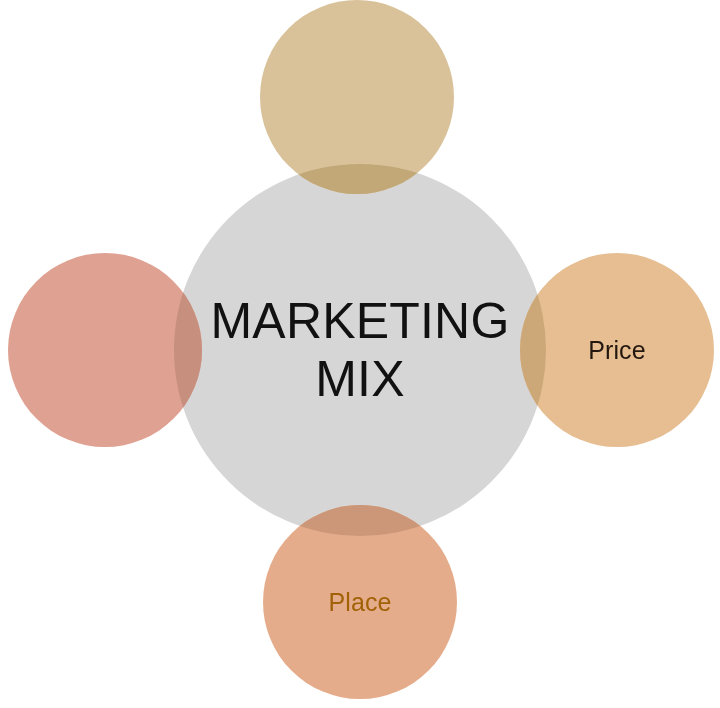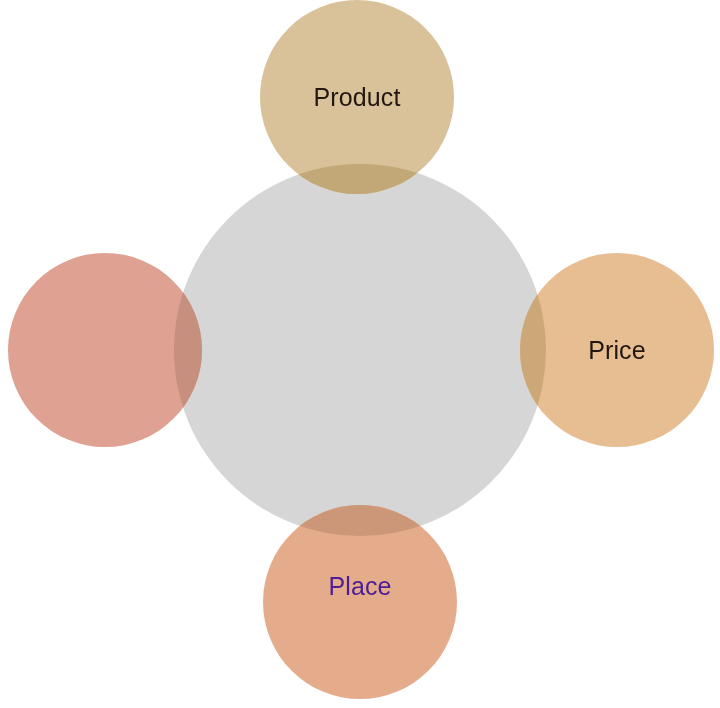--- a/index.html
+++ b/index.html
@@ -92,22 +92,23 @@
 
     <g clip-path="url(#clip-center)">
       <circle id="x-product" cx="357" cy="97" r="97" fill="#C2A877"></circle>
       <circle id="x-price" cx="617" cy="350" r="97" fill="#CCA878"></circle>
       <circle id="x-place" cx="360" cy="602" r="97" fill="#CC9778"></circle>
       <circle id="x-promotion" cx="105" cy="350" r="97" fill="#C78F7E"></circle>
     </g>
   </svg>
 
   <div class="label-layer">
+    <div class="node-label center-label" id="lbl-center" style="left: 360px; top: 350px; color: rgb(17, 17, 17);">MARKETING
+MIX</div>
 
-    <div class="node-label satellite-label" id="lbl-product" style="left: 357px; top: 97px; color: rgb(35, 23, 16);">Product</div>
 
     <div class="node-label satellite-label" id="lbl-price" style="left: 617px; top: 350px; color: rgb(35, 23, 16);">Price</div>
 
-    <div class="node-label satellite-label" id="lbl-place" style="left: 360px; top: 586px; color: #4c1d95;">Place</div>
+    <div class="node-label satellite-label" id="lbl-place" style="left: 360px; top: 602px; color: #a16207;">Place</div>
 
   </div>
 
 </div>
 
 </body></html>

